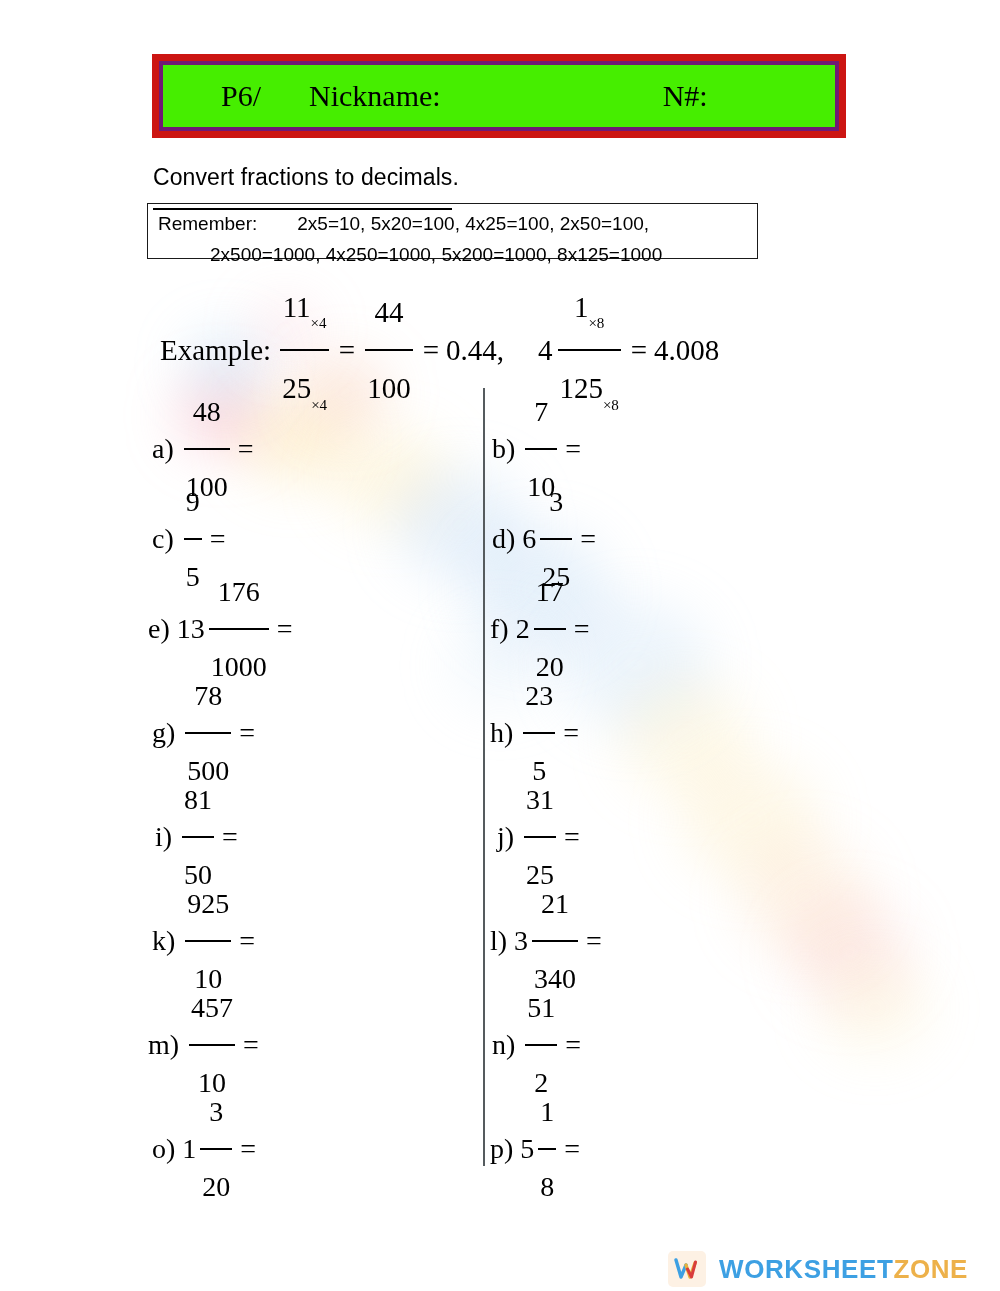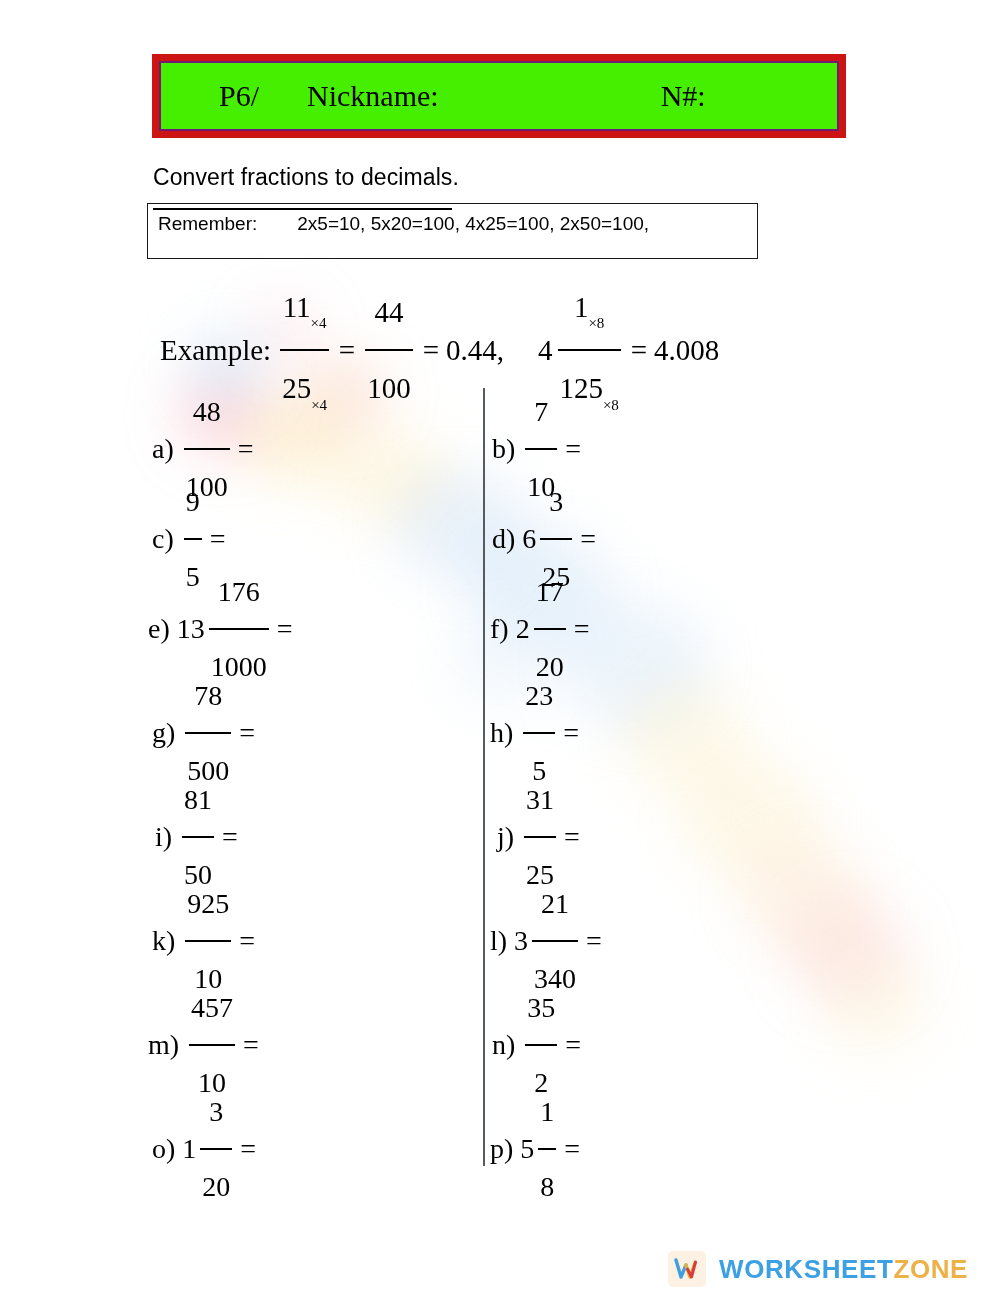--- a/index.html
+++ b/index.html
@@ -38,21 +38,21 @@
     height: 84px;
     box-sizing: border-box;
     border: 7px solid #cc1512;
     background: #46ee00;
     z-index: 3;
   }
   #name-bar-inner {
     position: absolute;
     inset: 0;
     box-sizing: border-box;
-    border: 2px solid #701a75;
+    border: 4px solid #701a75;
     display: flex;
     align-items: center;
   }
   .bar-field {
     font-family: "Liberation Serif", serif;
     font-size: 30px;
     color: #000;
     white-space: pre;
   }
   #bar-p6   { margin-left: 58px; }
@@ -230,20 +230,21 @@
     <span class="bar-field" id="bar-p6">P6/</span>
     <span class="bar-field" id="bar-nick">Nickname:</span>
     <span class="bar-field" id="bar-num">N#:</span>
   </div>
 </div>
 
 <div id="section-heading"><span class="ul">Convert fractions to decimals</span><span>.</span></div>
 
 <div id="remember-box">
   <div id="remember-line-1"><span>Remember:</span><span style="display:inline-block;width:40px"></span><span>2x5=10, 5x20=100, 4x25=100, 2x50=100,</span></div>
+  <div id="remember-line-2">2x500=1000, 4x250=1000, 5x200=1000, 8x125=1000</div>
 </div>
 
 <div id="example-row" class="mrow">
   <span class="lbl">Example:</span>
 
   <span class="frac">
     <span class="num"><span>11</span><span class="sub">×4</span></span>
     <span class="bar"></span>
     <span class="den"><span>25</span><span class="sub">×4</span></span>
   </span>
@@ -392,21 +393,21 @@
     <span class="frac">
       <span class="num">457</span>
       <span class="bar"></span>
       <span class="den">10</span>
     </span>
     <span class="eqs">=</span>
   </div>
 <div class="problem mrow" style="left:492px; top:993px;">
     <span class="lbl">n)</span>
     <span class="frac">
-      <span class="num">35</span>
+      <span class="num">51</span>
       <span class="bar"></span>
       <span class="den">2</span>
     </span>
     <span class="eqs">=</span>
   </div>
 <div class="problem mrow" style="left:152px; top:1097px;">
     <span class="lbl">o)</span>
     <span class="whole">1</span>
     <span class="frac">
       <span class="num">3</span>

